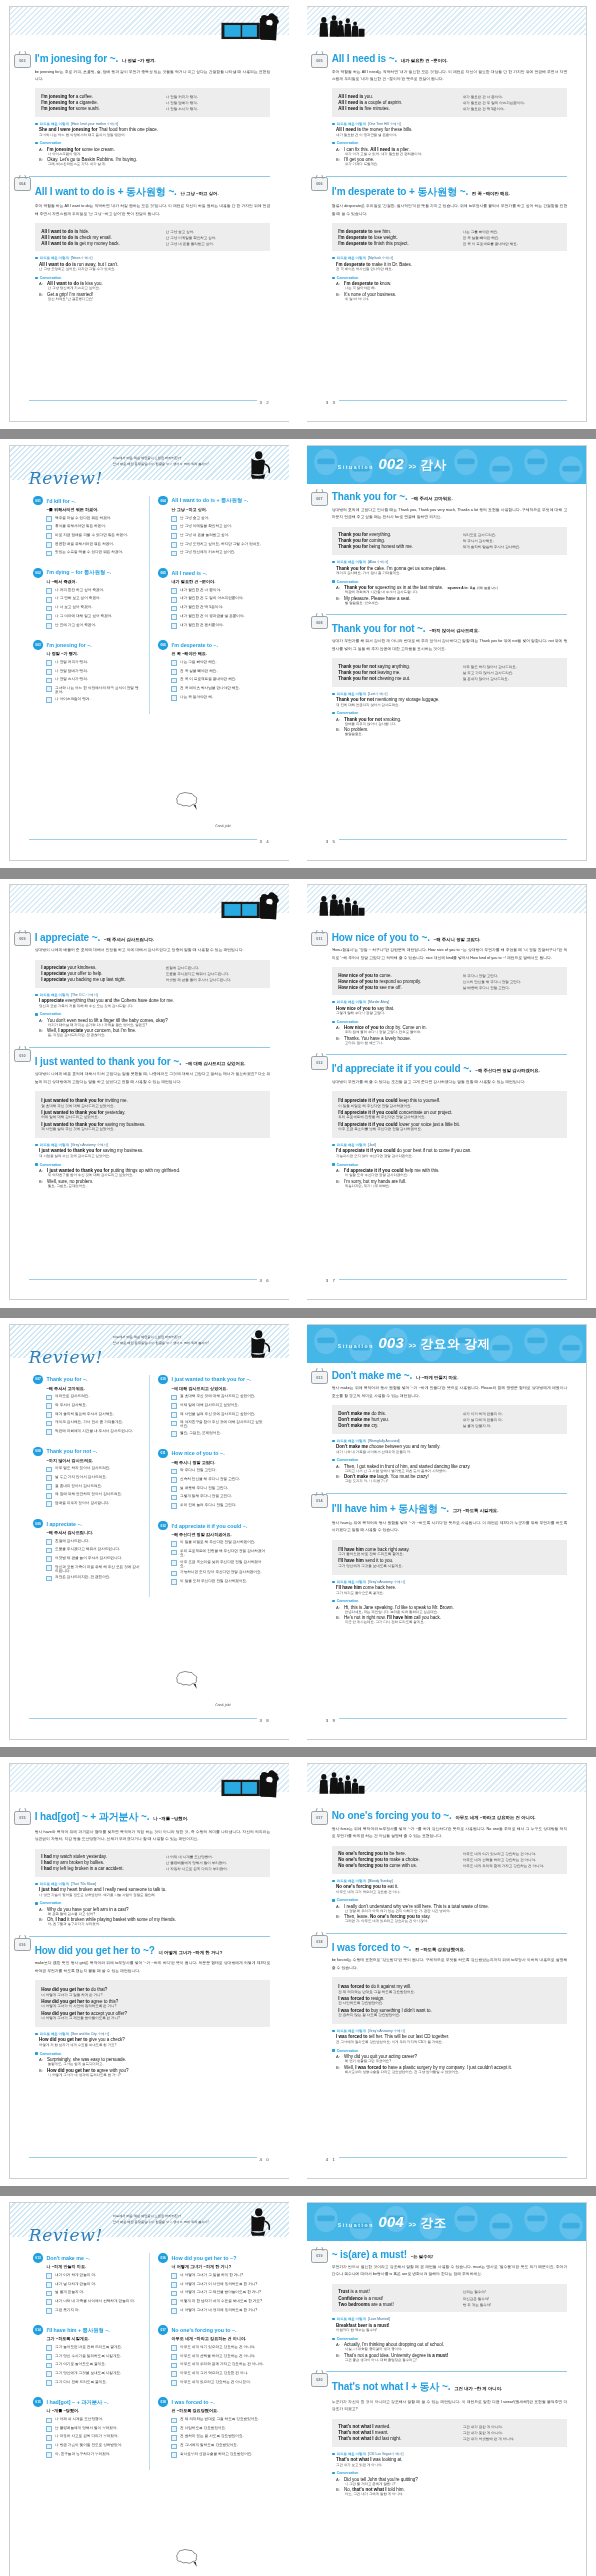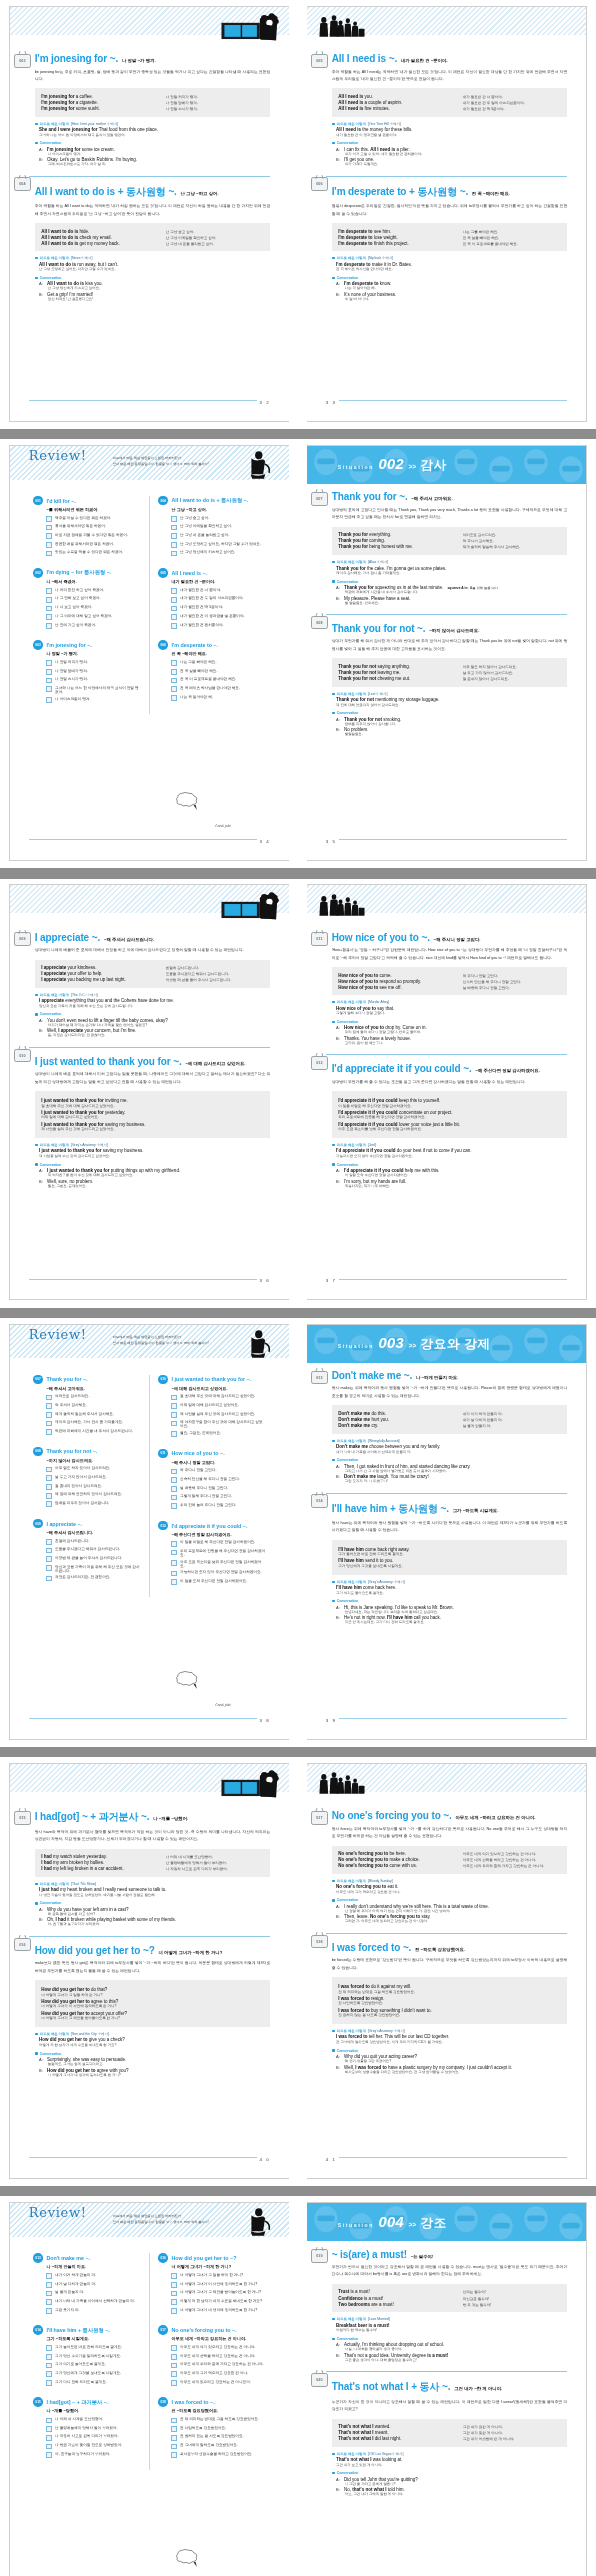--- a/index.html
+++ b/index.html
@@ -31,22 +31,22 @@
         display:flex;align-items:baseline;gap:4.4px;}
   .sit-band .sit-word{font-size:5.1px;letter-spacing:1.6px;font-weight:bold;opacity:.92;}
   .sit-band .sit-num{font-size:14.7px;font-weight:bold;font-style:italic;letter-spacing:0.4px;}
   .sit-band .sit-arrow{font-size:6.6px;font-weight:bold;}
   .sit-band .sit-ko{font-size:12.5px;font-weight:bold;letter-spacing:0.7px;}
 
   
   .rev-band{position:relative;height:41px;
         background:repeating-linear-gradient(-45deg,#cfe8f6 0 1.5px,#ffffff 1.5px 3.7px);}
   .rev-band:after{content:"";position:absolute;left:0;right:0;bottom:0;height:7.3px;background:#fff;}
-  .rev-title{position:absolute;left:19px;top:2px;font-family:"DejaVu Serif",serif;
-        font-size:13px;color:#2f7fb8;letter-spacing:0.7px;z-index:3;}
+  .rev-title{position:absolute;left:19px;top:22px;font-family:"DejaVu Serif",serif;
+        font-size:17px;color:#2f7fb8;font-style:italic;letter-spacing:0.7px;z-index:3;}
   .rev-sub{position:absolute;left:103px;top:10.3px;font-size:3.2px;line-height:1.85;color:#333;z-index:3;}
   .rev-art{position:absolute;right:17.6px;bottom:5.9px;z-index:3;}
 
   
   .body{padding:7.3px 19px 0 19px;}
 
   .pattern{position:relative;margin-bottom:7.3px;}
   .pattern + .pattern{border-top:0.7px solid #8fc9e6;padding-top:8px;margin-top:9.5px;}
   .pnum{position:absolute;left:-14.7px;top:0.7px;width:16px;}
   .tv-ico{position:relative;width:14.7px;height:11.7px;border:0.9px solid #9aa2a6;border-radius:2.2px;

